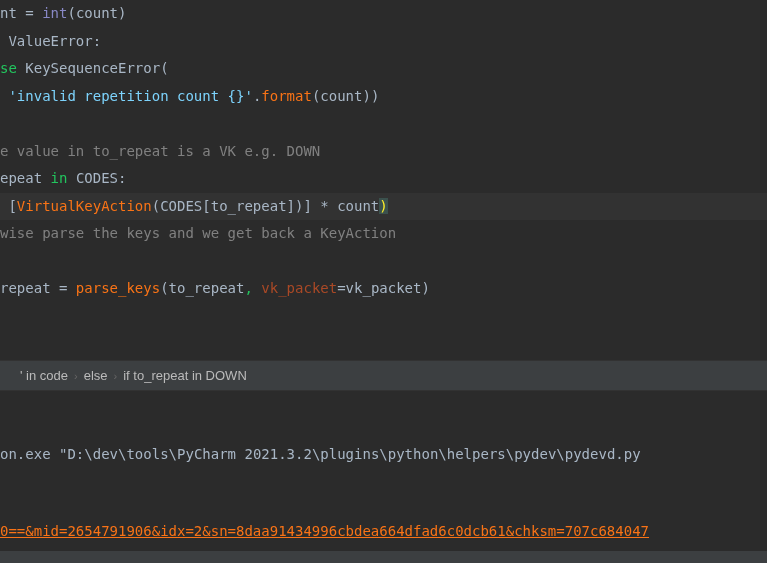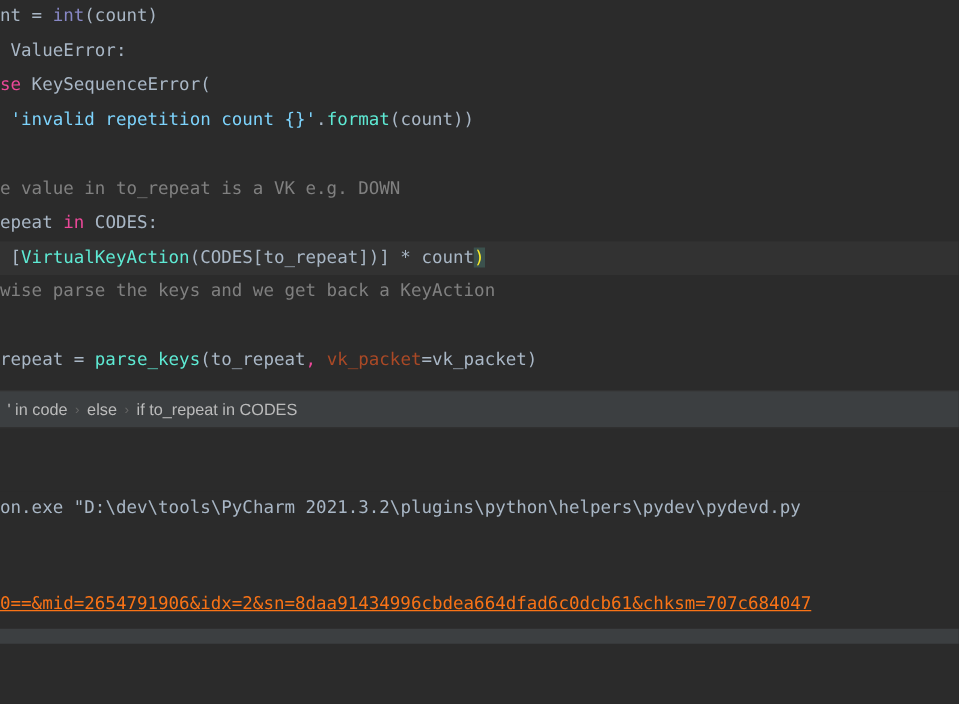--- a/index.html
+++ b/index.html
@@ -6,51 +6,51 @@
     body {
       width: 767px;
       height: 563px;
       background: #2b2b2b;
       font-family: 'Consolas', 'Monaco', monospace;
       font-size: 14px;
       overflow: hidden;
       position: relative;
     }
     .editor-area {
-      height: 312px;
+      height: 360px;
       overflow: hidden;
       padding-top: 0;
     }
     .code-line {
       height: 27.5px;
       line-height: 27.5px;
       white-space: pre;
       color: #a9b7c6;
     }
     .code-line.highlighted {
       background: #323232;
     }
-    .kw { color: #ec4899; }
+    .kw { color: #22c55e; }
     .builtin { color: #8888c6; }
     .exc { color: #a9b7c6; }
     .str { color: #7dd3fc; }
     .comment { color: #808080; }
-    .method { color: #5eead4; }
+    .method { color: #f97316; }
     .param { color: #aa4926; }
     .bracket-hl { 
       background: #3b514d;
       color: #ffef28;
     }
     .breadcrumb {
       height: 30px;
       background: #3c3f41;
       border-top: 1px solid #323232;
       display: flex;
       align-items: center;
-      padding-left: 0;
+      padding-left: 14px;
       font-family: -apple-system, 'Segoe UI', sans-serif;
       font-size: 13px;
       color: #bbbbbb;
     }
     .breadcrumb-item {
       padding: 0 6px;
     }
     .breadcrumb-sep {
       color: #666;
       font-size: 11px;
@@ -103,21 +103,21 @@
   <div class="code-line"><span class="comment">wise parse the keys and we get back a KeyAction</span></div>
   <div class="code-line"></div>
   <div class="code-line"><span>repeat = </span><span class="method">parse_keys</span><span>(to_repeat</span><span class="kw">, </span><span class="param">vk_packet</span><span>=vk_packet)</span></div>
 </div>
 
 <div class="breadcrumb">
   <span class="breadcrumb-item">' in code</span>
   <span class="breadcrumb-sep">›</span>
   <span class="breadcrumb-item">else</span>
   <span class="breadcrumb-sep">›</span>
-  <span class="breadcrumb-item">if to_repeat in CODES</span>
+  <span class="breadcrumb-item">if to_repeat in DOWN</span>
 </div>
 
 <div class="console-area">
   <div class="console-header"></div>
   <div class="console-line"><span class="console-path">on.exe </span><span class="console-path">"D:\dev\tools\PyCharm 2021.3.2\plugins\python\helpers\pydev\pydevd.py</span></div>
   <div class="console-line" style="height:50px"></div>
   <div class="console-line"><span class="console-link">0==&amp;mid=2654791906&amp;idx=2&amp;sn=8daa91434996cbdea664dfad6c0dcb61&amp;chksm=707c684047</span></div>
   <div class="scrollbar-h"></div>
 </div>
 

